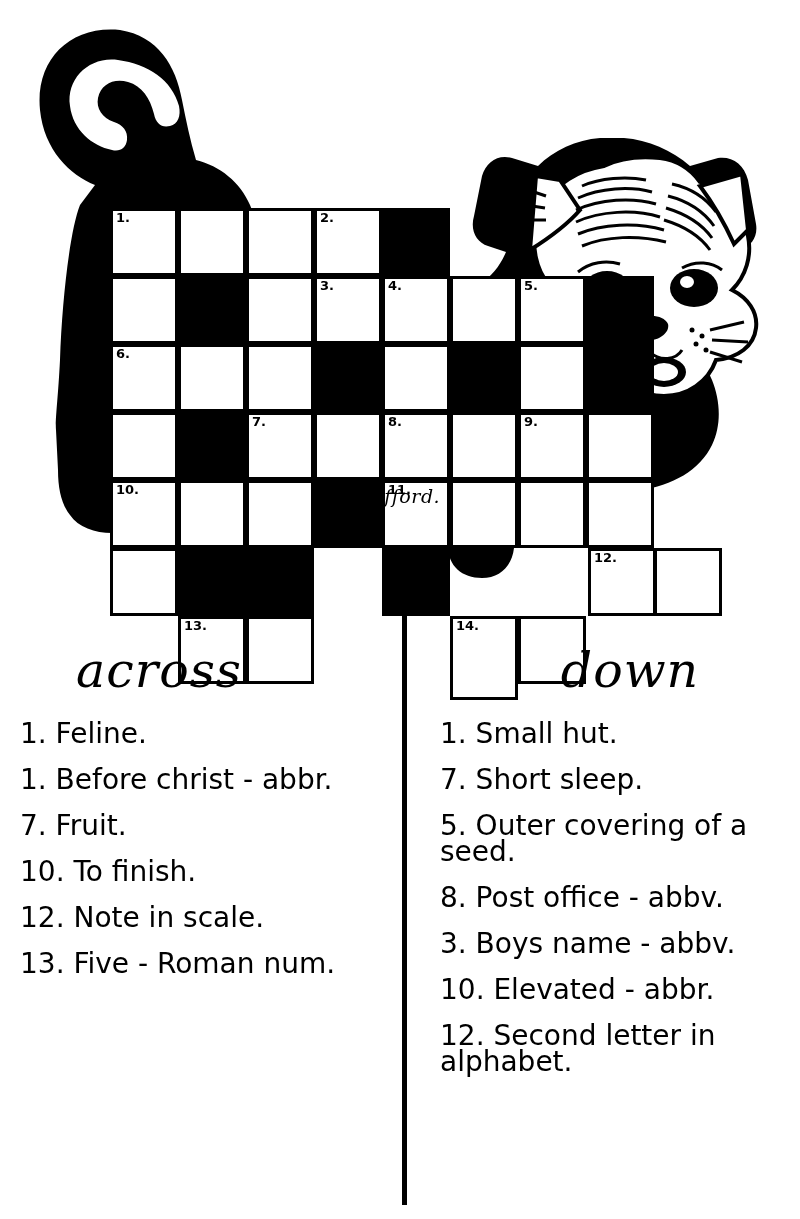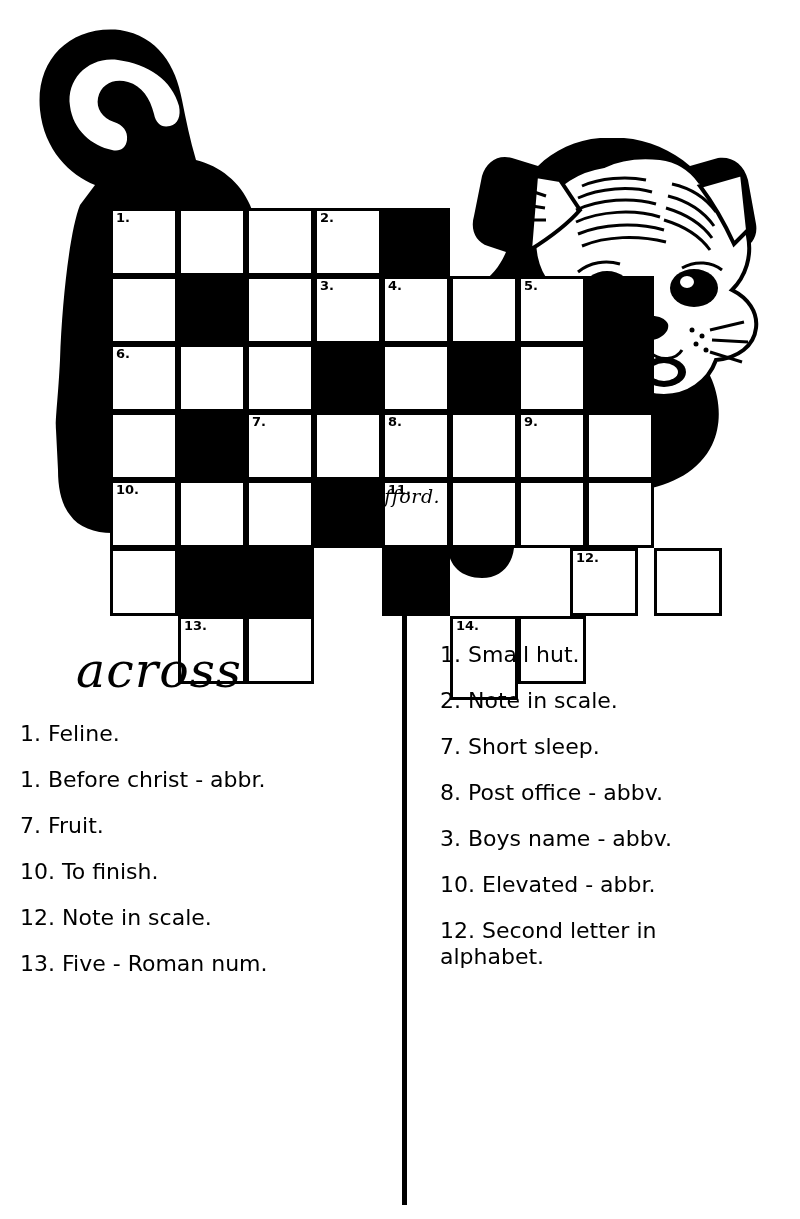--- a/index.html
+++ b/index.html
@@ -118,21 +118,21 @@
   .col-head.across { padding-right: 90px; text-align: center; }
   .col-head.down { padding-left: 40px; text-align: center; }
 
   ul.clues {
     list-style: none;
     margin: 0;
     padding: 0;
   }
   ul.clues li {
     font-family: "DejaVu Sans", sans-serif;
-    font-size: 22px;
+    font-size: 28px;
     line-height: 26px;
     margin: 0 0 20px 0;
     padding-left: 6px;
     white-space: pre-line;
   }
   .col-down ul.clues li { padding-left: 20px; }
 </style>
 </head>
 <body>
 
@@ -342,21 +342,21 @@
       <div class="cell" style="left: 382px; top: 480px; width: 68px; height: 68px;">
         <span class="num">11.</span>
       </div>
       <div class="cell" style="left: 450px; top: 480px; width: 68px; height: 68px;"></div>
       <div class="cell" style="left: 518px; top: 480px; width: 68px; height: 68px;"></div>
       <div class="cell" style="left: 586px; top: 480px; width: 68px; height: 68px;"></div>
       <div class="cell" style="left: 110px; top: 548px; width: 68px; height: 68px;"></div>
       <div class="cell black" style="left: 178px; top: 548px; width: 68px; height: 68px;"></div>
       <div class="cell black" style="left: 246px; top: 548px; width: 68px; height: 68px;"></div>
       <div class="cell black" style="left: 382px; top: 548px; width: 68px; height: 68px;"></div>
-      <div class="cell" style="left: 570px; top: 548px; width: 68px; height: 68px;">
+      <div class="cell" style="left: 588px; top: 548px; width: 68px; height: 68px;">
         <span class="num">12.</span>
       </div>
       <div class="cell" style="left: 654px; top: 548px; width: 68px; height: 68px;"></div>
       <div class="cell" style="left: 178px; top: 616px; width: 68px; height: 68px;">
         <span class="num">13.</span>
       </div>
       <div class="cell" style="left: 246px; top: 616px; width: 68px; height: 68px;"></div>
       <div class="cell" style="left: 450px; top: 616px; width: 68px; height: 84px;">
         <span class="num">14.</span>
       </div>
@@ -375,24 +375,26 @@
         <li>1. Feline.</li>
         <li>1. Before christ - abbr.</li>
         <li>7. Fruit.</li>
         <li>10. To finish.</li>
         <li>12. Note in scale.</li>
         <li>13. Five - Roman num.</li>
       </ul>
     </div>
 
     <div class="col col-down">
+      <div class="col-head down">down</div>
       <ul class="clues">
         <li>1. Small hut.</li>
-        <li>2. Note in scale.</li>
         <li>7. Short sleep.</li>
+        <li>5. Outer covering of a
+      seed.</li>
         <li>8. Post office - abbv.</li>
         <li>3. Boys name - abbv.</li>
         <li>10. Elevated - abbr.</li>
         <li>12. Second letter in
       alphabet.</li>
       </ul>
     </div>
   </div>
 
 </div>

